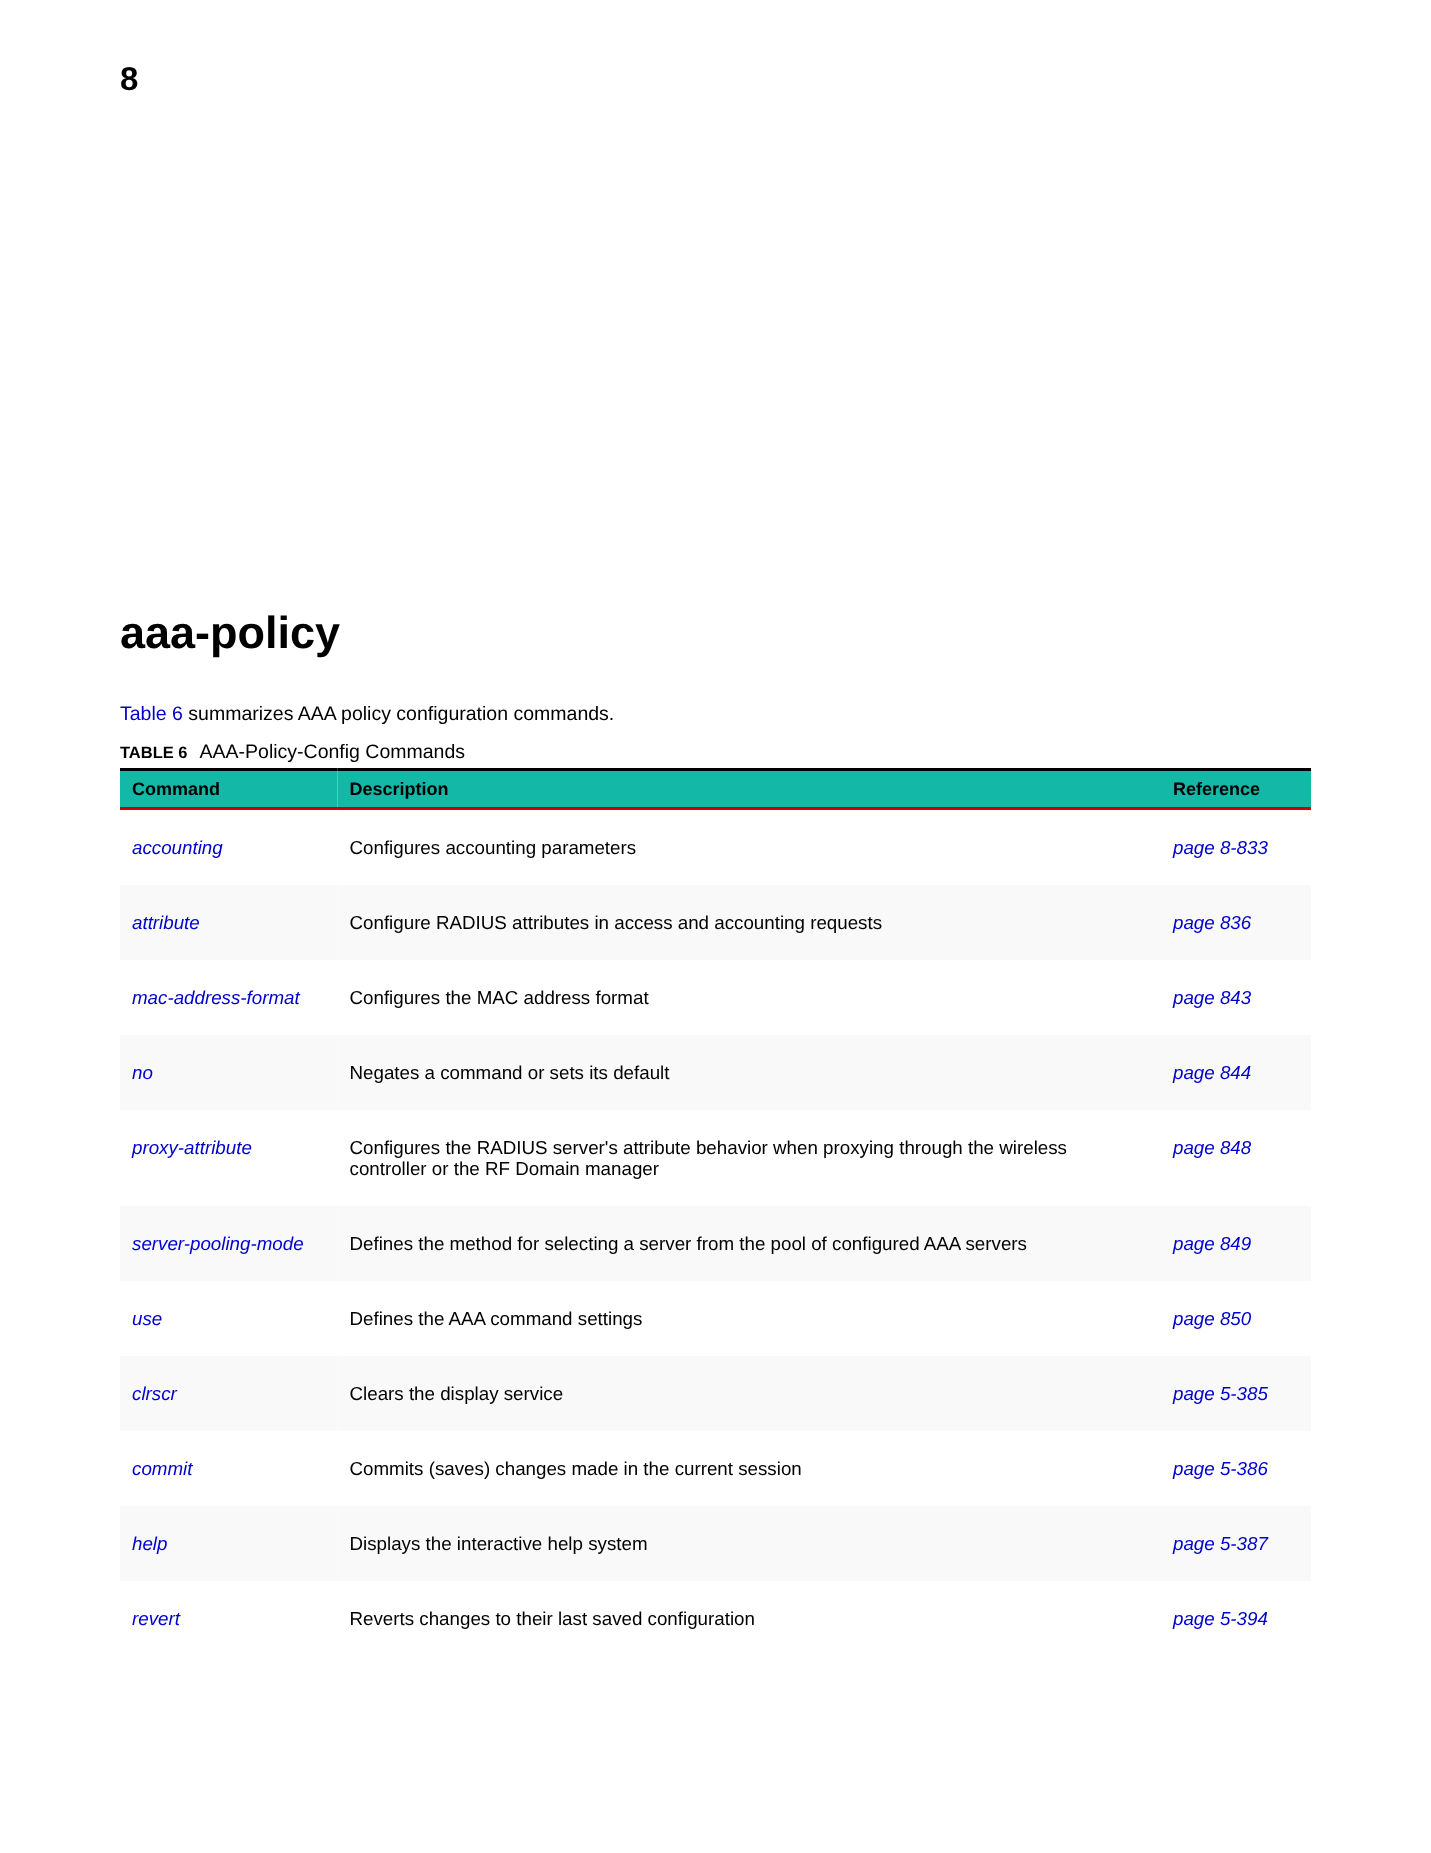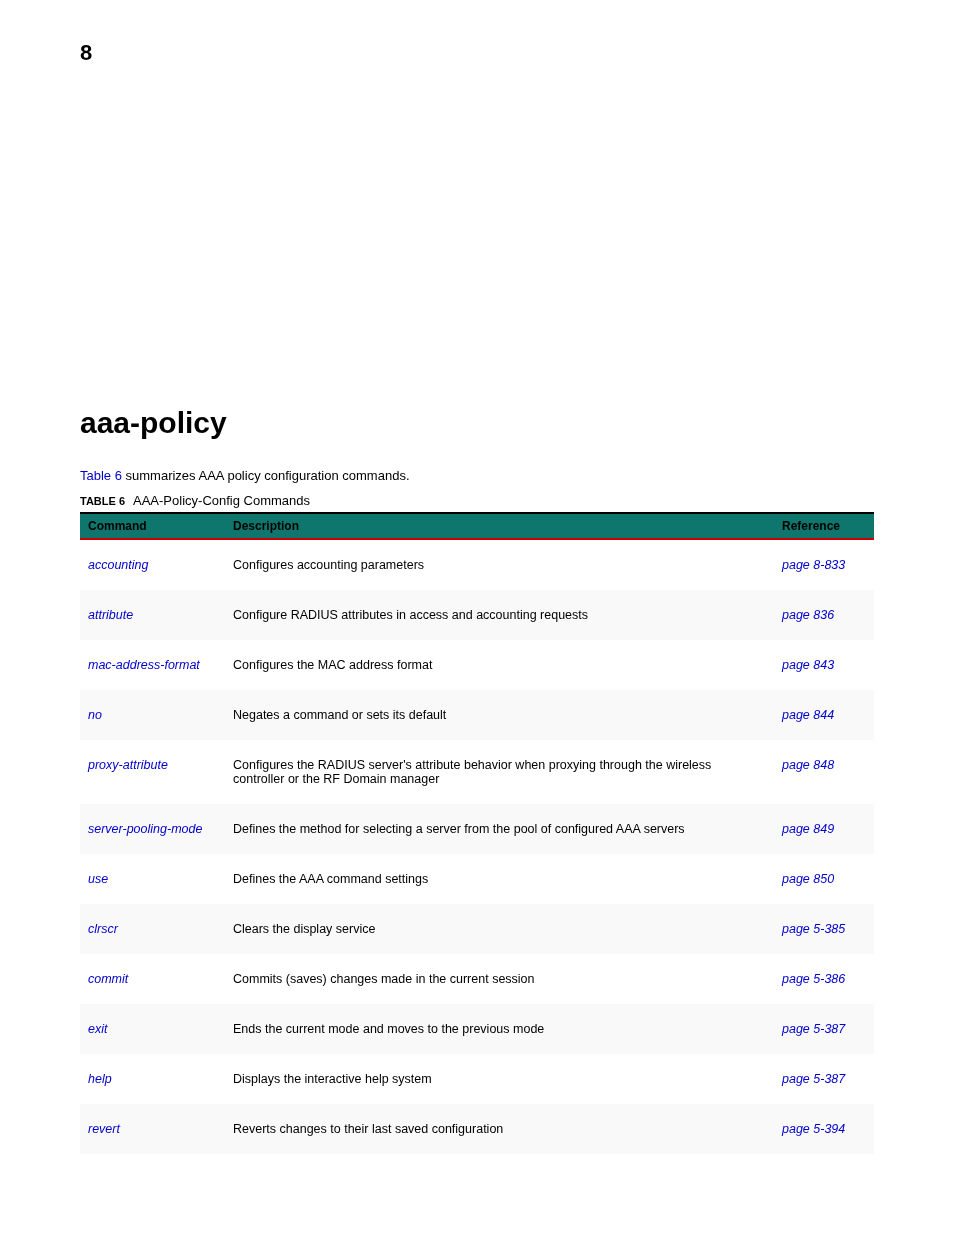--- a/index.html
+++ b/index.html
@@ -71,21 +71,21 @@
     .table-top-border {
       border-top: 2px solid #000000;
       border-bottom: 1px solid #000000;
     }
 
     thead tr th {
       padding: 5px 8px;
       text-align: left;
       font-weight: bold;
       font-size: 12px;
-      background: #0f766e;
+      background: #14b8a6;
     }
 
     thead tr {
       border-bottom: 2px solid #cc0000;
     }
 
     tbody tr td {
       padding: 18px 8px;
       vertical-align: top;
       font-size: 12.5px;
@@ -192,25 +192,20 @@
         <td class="col-command"><a href="#" class="cmd-link">clrscr</a></td>
         <td class="col-description">Clears the display service</td>
         <td class="col-reference"><a href="#" class="ref-link">page 5-385</a></td>
       </tr>
       <tr>
         <td class="col-command"><a href="#" class="cmd-link">commit</a></td>
         <td class="col-description">Commits (saves) changes made in the current session</td>
         <td class="col-reference"><a href="#" class="ref-link">page 5-386</a></td>
       </tr>
       <tr>
-        <td class="col-command"><a href="#" class="cmd-link">exit</a></td>
-        <td class="col-description">Ends the current mode and moves to the previous mode</td>
-        <td class="col-reference"><a href="#" class="ref-link">page 5-387</a></td>
-      </tr>
-      <tr>
         <td class="col-command"><a href="#" class="cmd-link">help</a></td>
         <td class="col-description">Displays the interactive help system</td>
         <td class="col-reference"><a href="#" class="ref-link">page 5-387</a></td>
       </tr>
       <tr>
         <td class="col-command"><a href="#" class="cmd-link">revert</a></td>
         <td class="col-description">Reverts changes to their last saved configuration</td>
         <td class="col-reference"><a href="#" class="ref-link">page 5-394</a></td>
       </tr>
     </tbody>

